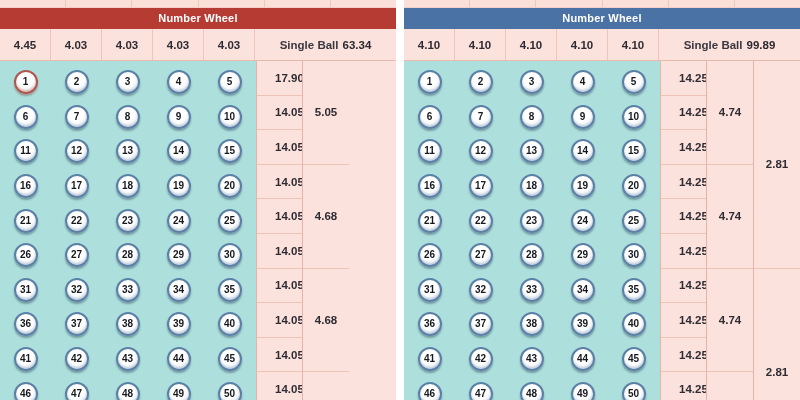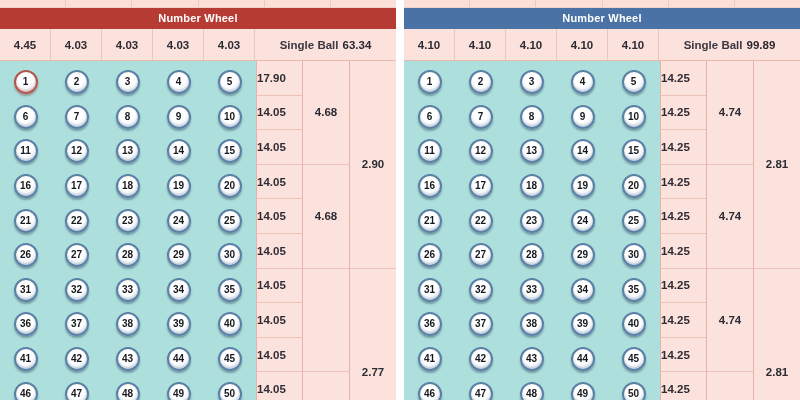--- a/index.html
+++ b/index.html
@@ -142,21 +142,21 @@
 
   .scell {
     display: flex;
     align-items: center;
     font-size: 11.5px;
     font-weight: bold;
     color: #2e2b33;
     border-bottom: 1px solid #eec3b7;
     background: #fbe2dc;
   }
-  .col-a .scell { justify-content: flex-start; padding-left: 0; }
+  .col-a .scell { justify-content: flex-start; padding-left: 18px; }
   .col-b .scell, .col-c .scell { justify-content: center; }
 </style>
 </head>
 <body>
 
 <div class="screen">
 
   <div class="panel panel-left">
     <div class="prestrip">
       <div class="pcell"></div>
@@ -361,27 +361,24 @@
             <div class="scell" style="height: 34.6px;">14.05</div>
             <div class="scell" style="height: 34.6px;">14.05</div>
             <div class="scell" style="height: 34.6px;">14.05</div>
             <div class="scell" style="height: 34.6px;">14.05</div>
             <div class="scell" style="height: 34.6px;">14.05</div>
             <div class="scell" style="height: 34.6px;">14.05</div>
             <div class="scell" style="height: 34.6px;">14.05</div>
             <div class="scell" style="height: 34.6px;">14.05</div>
           </div>
         <div class="sidecol col-b">
+            <div class="scell" style="height: 103.8px;">5.05</div>
             <div class="scell" style="height: 103.8px;">4.68</div>
             <div class="scell" style="height: 103.8px;">4.68</div>
             <div class="scell" style="height: 103.8px;"></div>
-          </div>
-        <div class="sidecol col-c">
-            <div class="scell" style="height: 207.6px;">2.90</div>
-            <div class="scell" style="height: 207.6px;">2.77</div>
           </div>
       </div>
     </div>
   </div>
 
   <div class="gutter"></div>
 
   <div class="panel panel-right">
     <div class="prestrip">
       <div class="pcell"></div>

